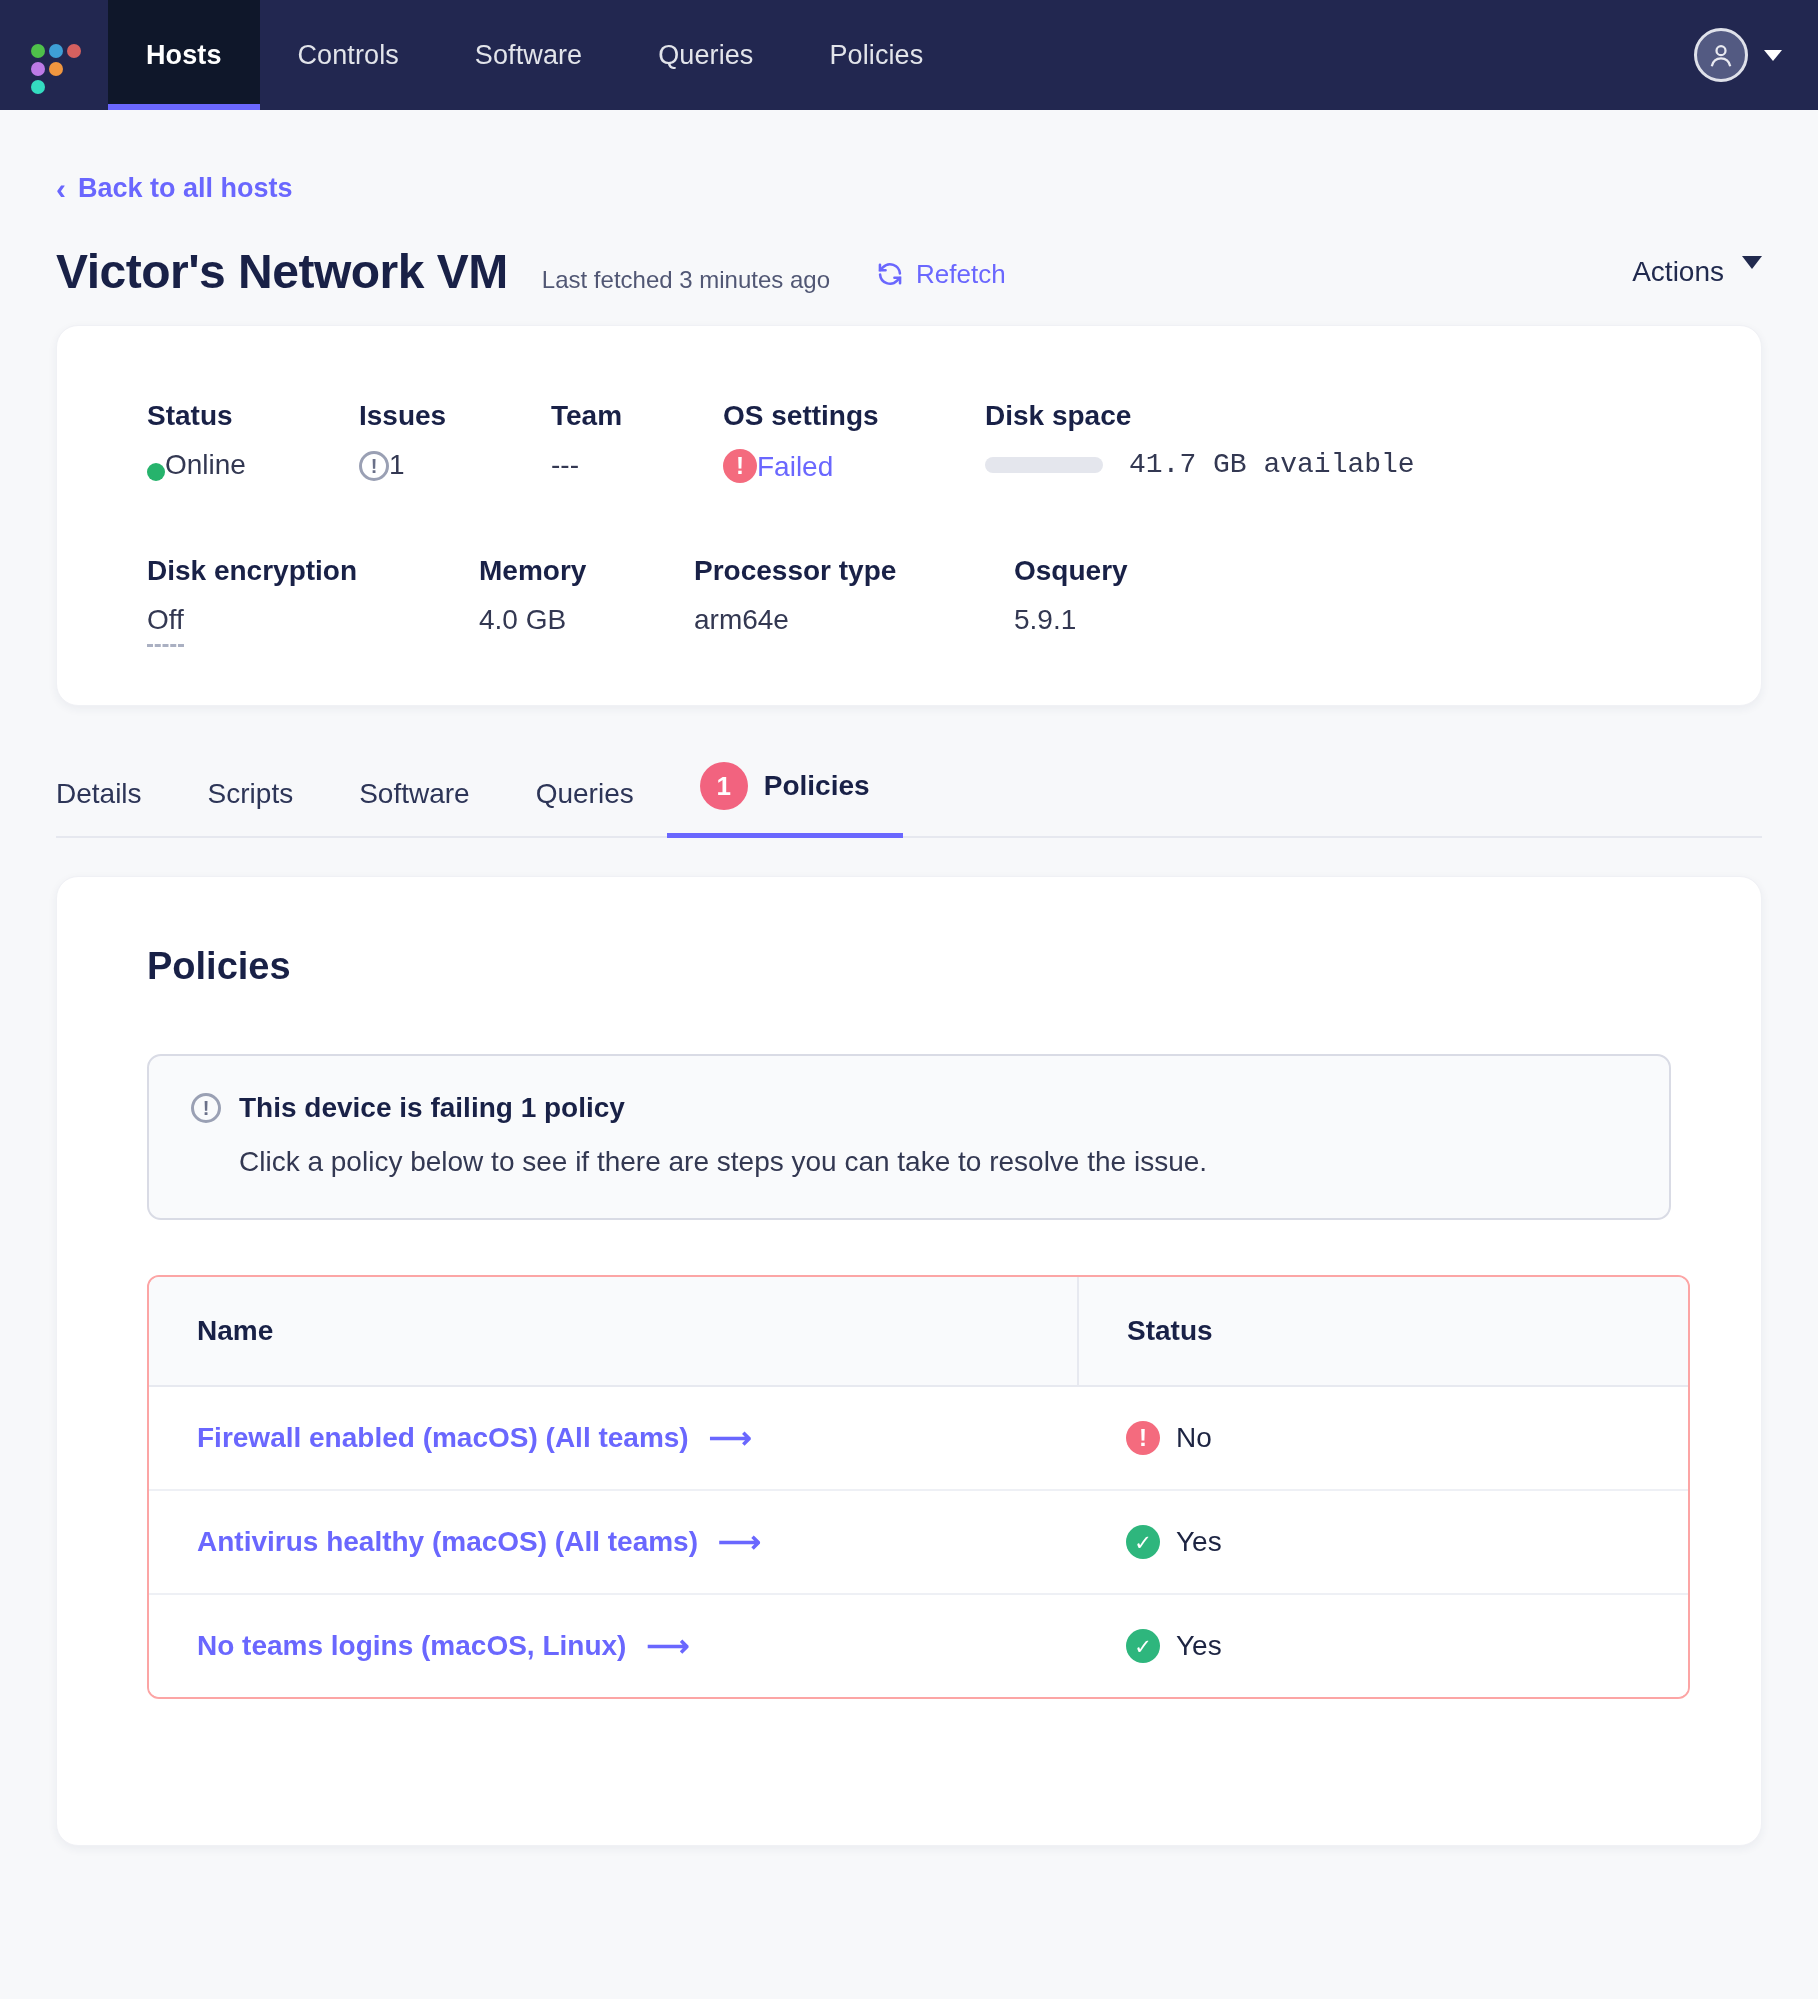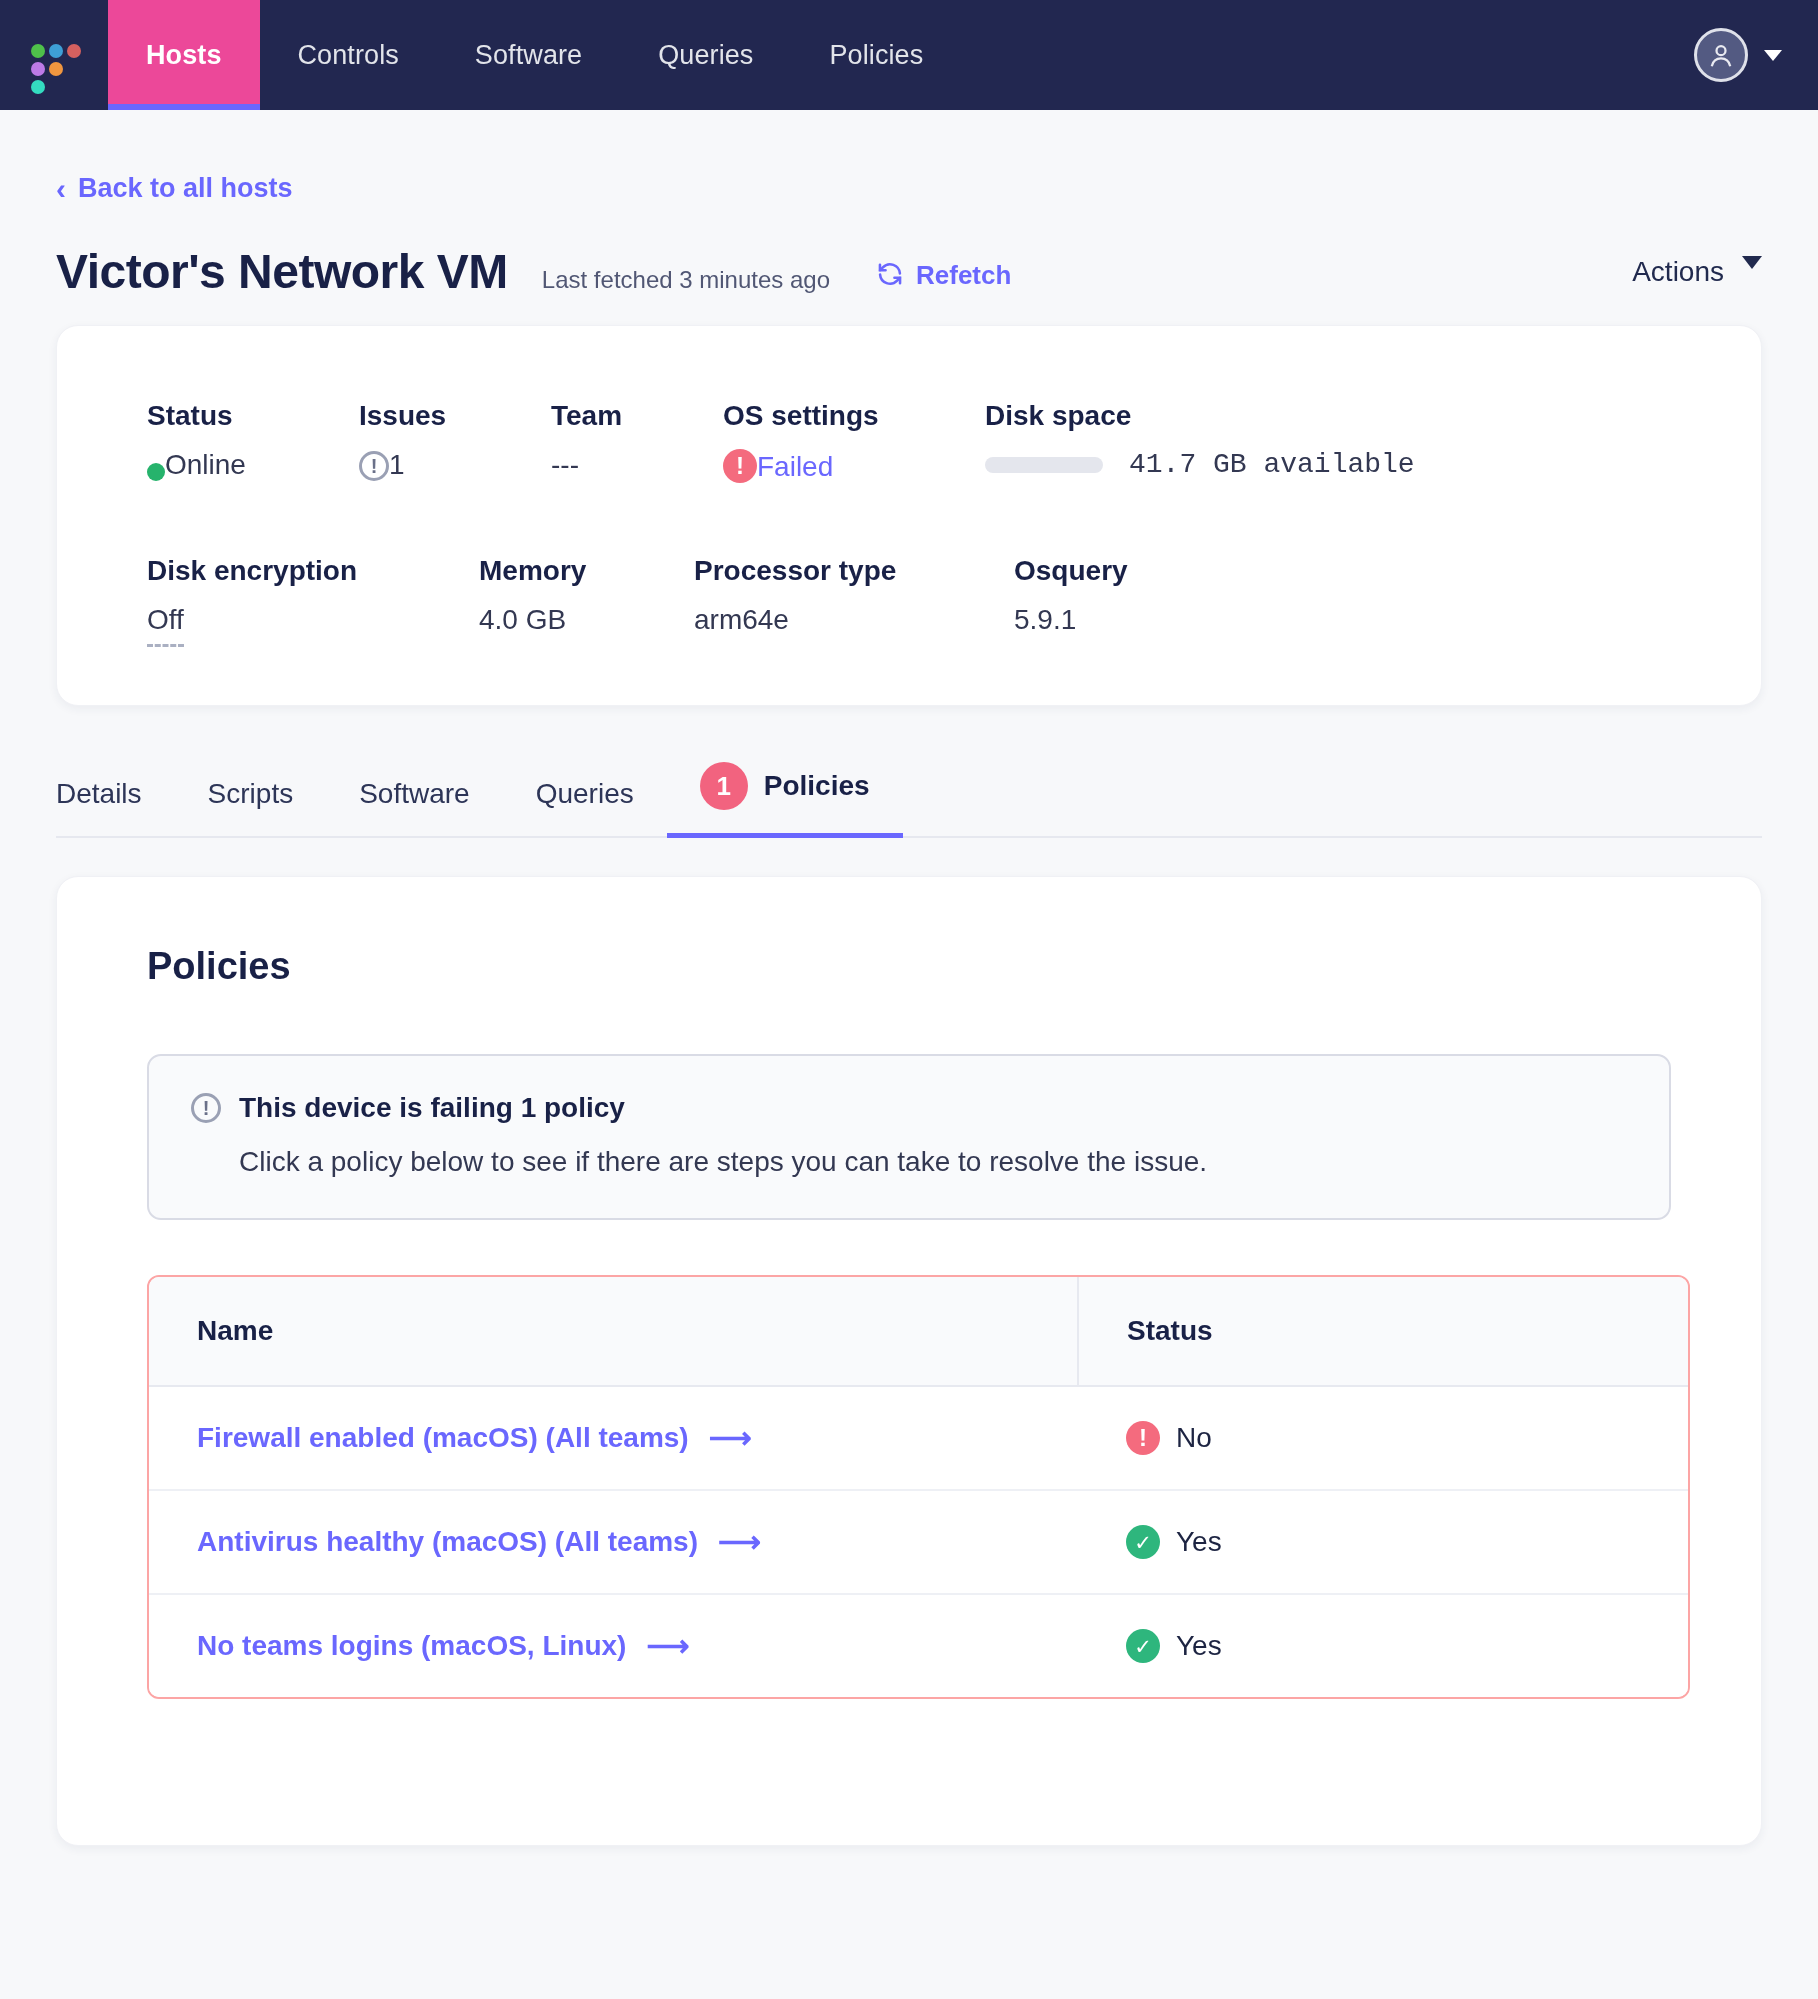--- a/index.html
+++ b/index.html
@@ -51,21 +51,21 @@
     display: flex; align-items: center; justify-content: center;
     padding: 0 38px;
     font-size: 27px;
     color: #e2e4ea;
     letter-spacing: .1px;
     position: relative;
     cursor: pointer;
     white-space: nowrap;
   }
   .nav-item.active {
-    background: #ec4899;
+    background: #0f172a;
     color: #ffffff;
     font-weight: bold;
   }
   .nav-item.active::after {
     content: "";
     position: absolute;
     left: 0; right: 0; bottom: 0;
     height: 6px;
     background: #6a67fe;
   }
@@ -125,26 +125,26 @@
     letter-spacing: -.5px;
     color: #192147;
   }
   .fetched {
     font-size: 24px;
     color: #515774;
     margin-left: 18px;
   }
   .refetch {
     display: inline-flex;
-    align-items: flex-start;
+    align-items: center;
     gap: 12px;
     margin-left: 30px;
     color: #6a67fe;
     font-size: 26px;
-    font-weight: bold;
+    font-weight: normal;
     cursor: pointer;
   }
   .refresh-ico { display:block; }
   .actions-btn {
     margin-left: auto;
     display: inline-flex;
     align-items: flex-start;
     gap: 18px;
     font-size: 28px;
     color: #212a4e;

